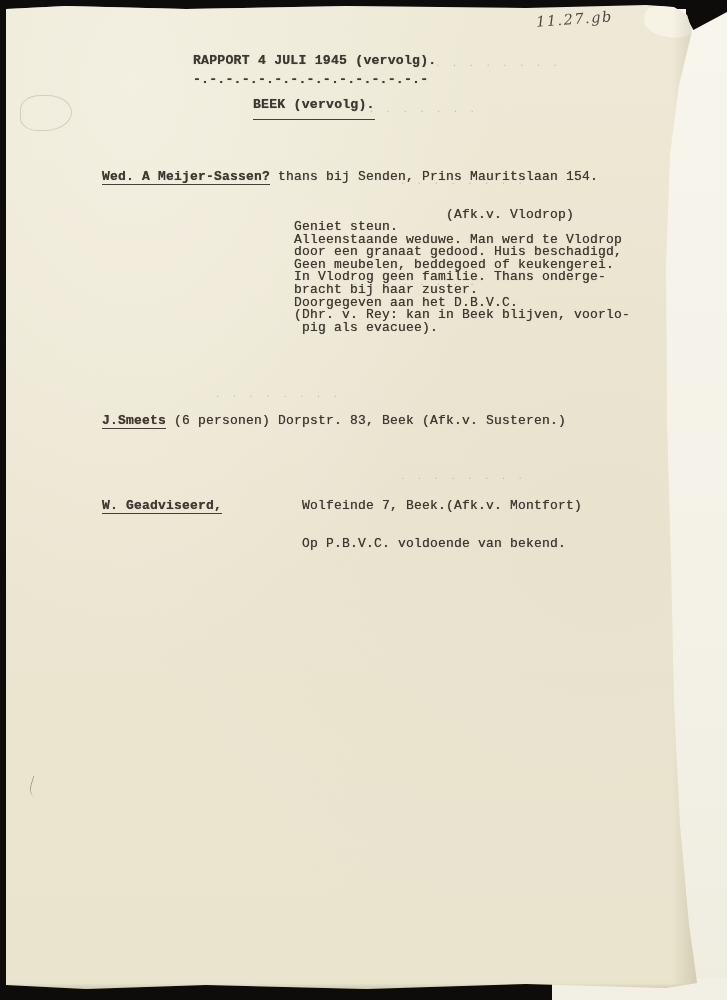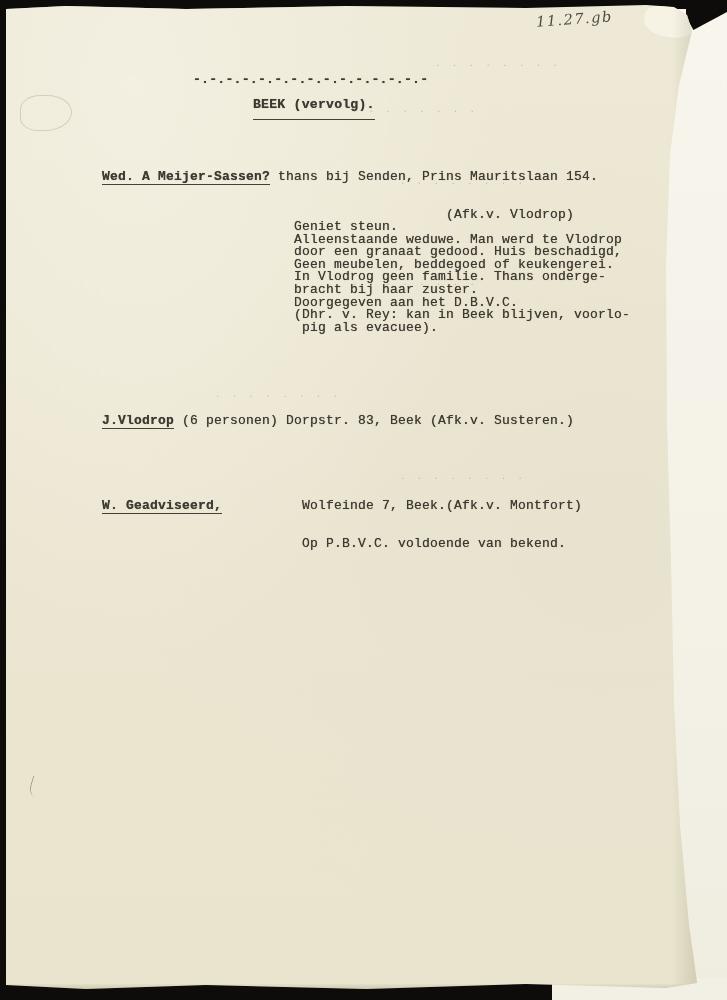--- a/index.html
+++ b/index.html
@@ -97,20 +97,21 @@
   <div class="backing-bottom"></div>
   <div class="corner-wedge"></div>
 
   <div class="paper">
     <div class="fold-highlight"></div>
     <div class="crease-left"></div>
     <div class="pencil-mark"></div>
 
     <div class="handnote">11.27.gb</div>
 
+    <div class="type doc-title">RAPPORT 4 JULI 1945 (vervolg).</div>
     <div class="type doc-divider">-.-.-.-.-.-.-.-.-.-.-.-.-.-.-</div>
     <div class="type doc-section">BEEK (vervolg).</div>
 
     <div class="ghost" style="left:429px;top:54px">. . . . . . . .</div>
     <div class="ghost" style="left:346px;top:100px">. . . . . . . .</div>
     <div class="ghost" style="left:394px;top:172px">. . . . . . . .</div>
     <div class="ghost" style="left:346px;top:273px">. . . . . . . .</div>
     <div class="ghost" style="left:209px;top:385px">. . . . . . . .</div>
     <div class="ghost" style="left:394px;top:467px">. . . . . . . .</div>
 
@@ -123,21 +124,21 @@
                         door een granaat gedood. Huis beschadigd,
                         Geen meubelen, beddegoed of keukengerei.
                         In Vlodrog geen familie. Thans onderge-
                         bracht bij haar zuster.
                         Doorgegeven aan het D.B.V.C.
                         (Dhr. v. Rey: kan in Beek blijven, voorlo-
                          pig als evacuee).</div>
   </div>
 
   <div class="entry">
-    <div><span class="entry-name">J.Vlodrop</span><span> (6 personen) Dorpstr. 83, Beek (Afk.v. Susteren.)</span></div>
+    <div><span class="entry-name">J.Smeets</span><span> (6 personen) Dorpstr. 83, Beek (Afk.v. Susteren.)</span></div>
   </div>
 
   <div class="entry">
     <div><span class="entry-name">W. Geadviseerd,</span><span>          Wolfeinde 7, Beek.(Afk.v. Montfort)</span></div>
     <div>                         Op P.B.V.C. voldoende van bekend.</div>
   </div>
 
 </div>
   </div>
 </div>

